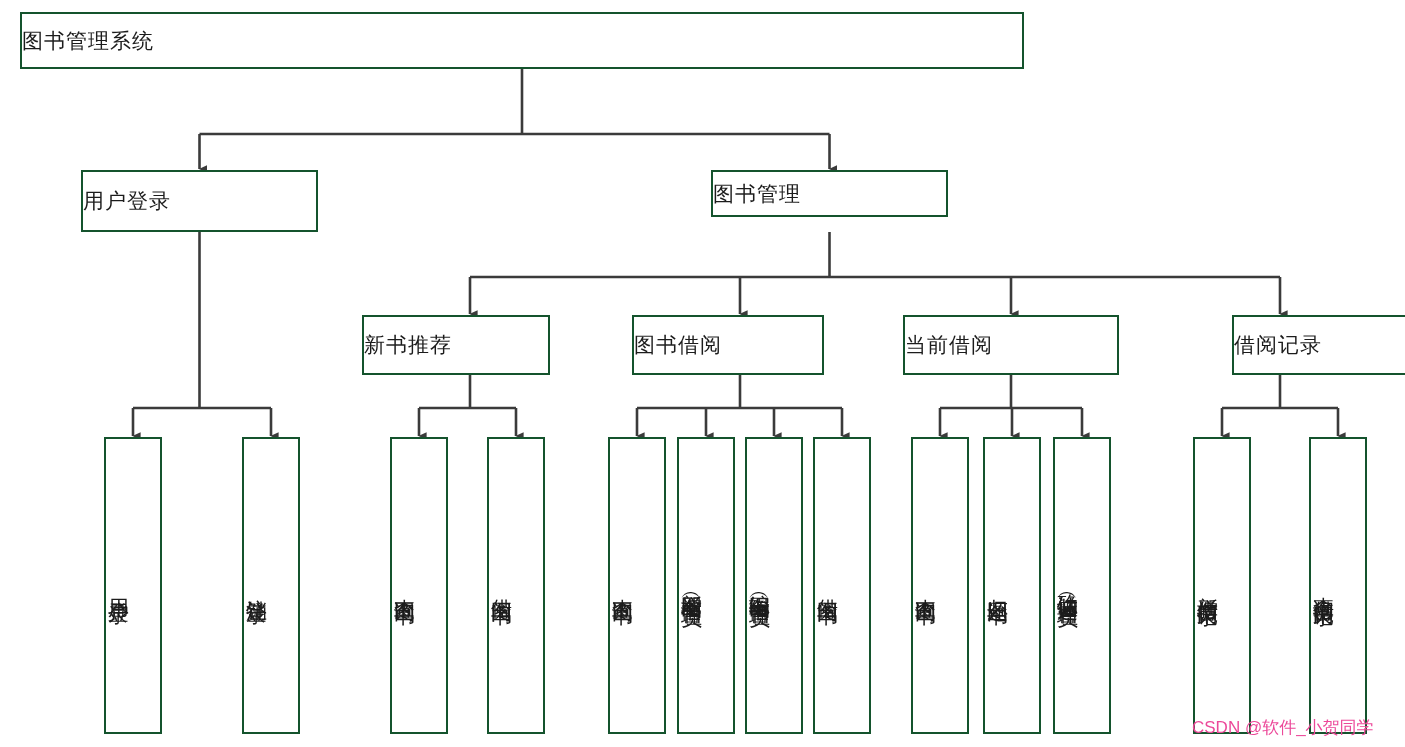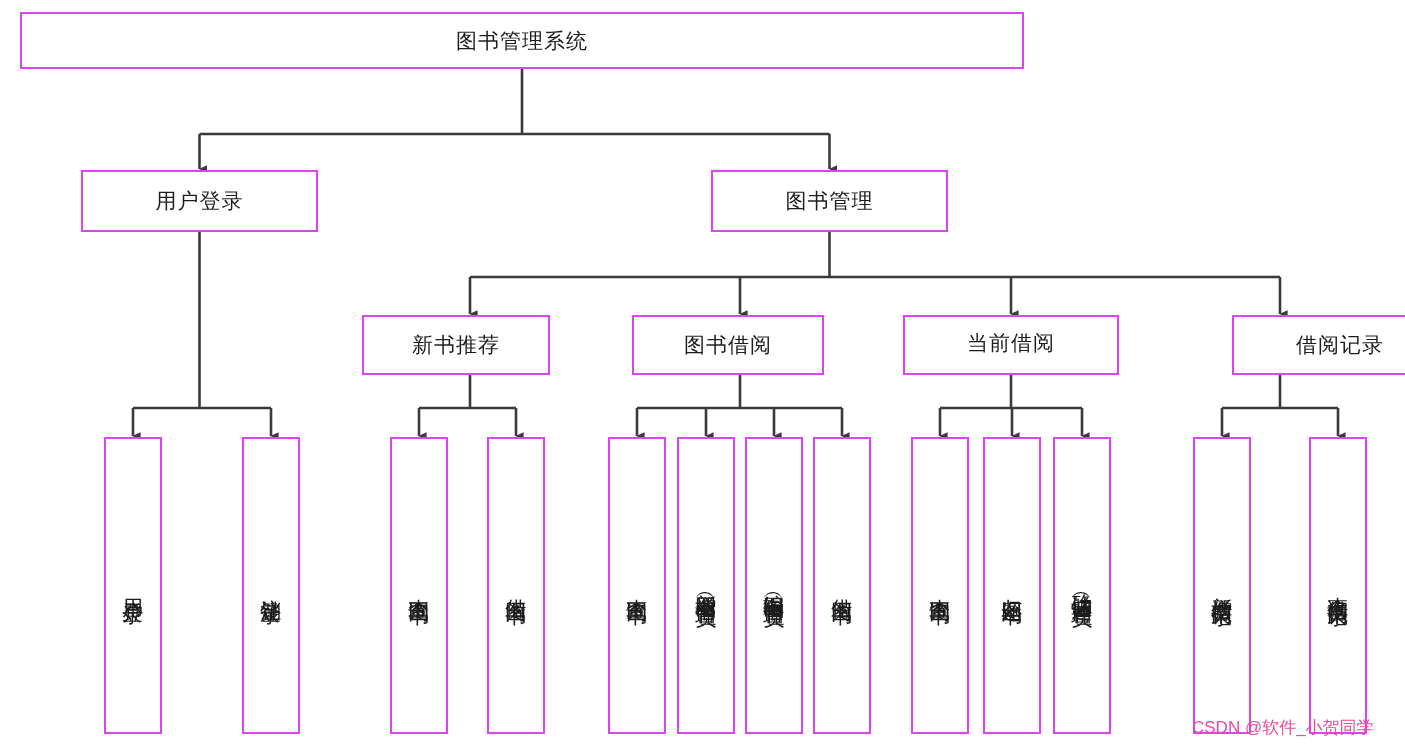--- a/index.html
+++ b/index.html
@@ -25,24 +25,23 @@
     left: 0;
     top: 0;
     width: 1405px;
     height: 747px;
     pointer-events: none;
   }
   .node-box {
     position: absolute;
     box-sizing: border-box;
     background: #ffffff;
-    border: 2px solid #d946ef;
+    border: 2px solid #14532d;
     display: flex;
     align-items: center;
-    justify-content: center;
     overflow: hidden;
   }
   .node-box.horizontal .node-label {
     writing-mode: horizontal-tb;
     font-size: 21px;
     line-height: 1.1;
     color: #1c1c1c;
     letter-spacing: 1px;
     white-space: nowrap;
   }
@@ -110,30 +109,30 @@
         <line x1="1338" y1="408" x2="1338" y2="436" stroke="#3b3b3b" stroke-width="2.6" marker-end="url(#arrowhead)"></line>
       </g>
   </svg>
   <div id="node-layer">
       <div class="node-box horizontal" style="left: 20px; top: 12px; width: 1004px; height: 57px;">
         <span class="node-label">图书管理系统</span>
       </div>
       <div class="node-box horizontal" style="left: 81px; top: 170px; width: 237px; height: 62px;">
         <span class="node-label">用户登录</span>
       </div>
-      <div class="node-box horizontal" style="left: 711px; top: 170px; width: 237px; height: 62px;">
+      <div class="node-box horizontal" style="left: 711px; top: 170px; width: 237px; height: 47px;">
         <span class="node-label">图书管理</span>
       </div>
       <div class="node-box horizontal" style="left: 362px; top: 315px; width: 188px; height: 60px;">
         <span class="node-label">新书推荐</span>
       </div>
       <div class="node-box horizontal" style="left: 632px; top: 315px; width: 192px; height: 60px;">
         <span class="node-label">图书借阅</span>
       </div>
-      <div class="node-box horizontal" style="left: 903px; top: 315px; width: 216px; height: 60px; font-family: Liberation Mono, monospace;">
+      <div class="node-box horizontal" style="left: 903px; top: 315px; width: 216px; height: 60px;">
         <span class="node-label">当前借阅</span>
       </div>
       <div class="node-box horizontal" style="left: 1232px; top: 315px; width: 216px; height: 60px;">
         <span class="node-label">借阅记录</span>
       </div>
       <div class="node-box vertical" style="left: 104px; top: 437px; width: 58px; height: 297px;">
         <span class="node-label">用户登录</span>
       </div>
       <div class="node-box vertical" style="left: 242px; top: 437px; width: 58px; height: 297px;">
         <span class="node-label">注销登录</span>

